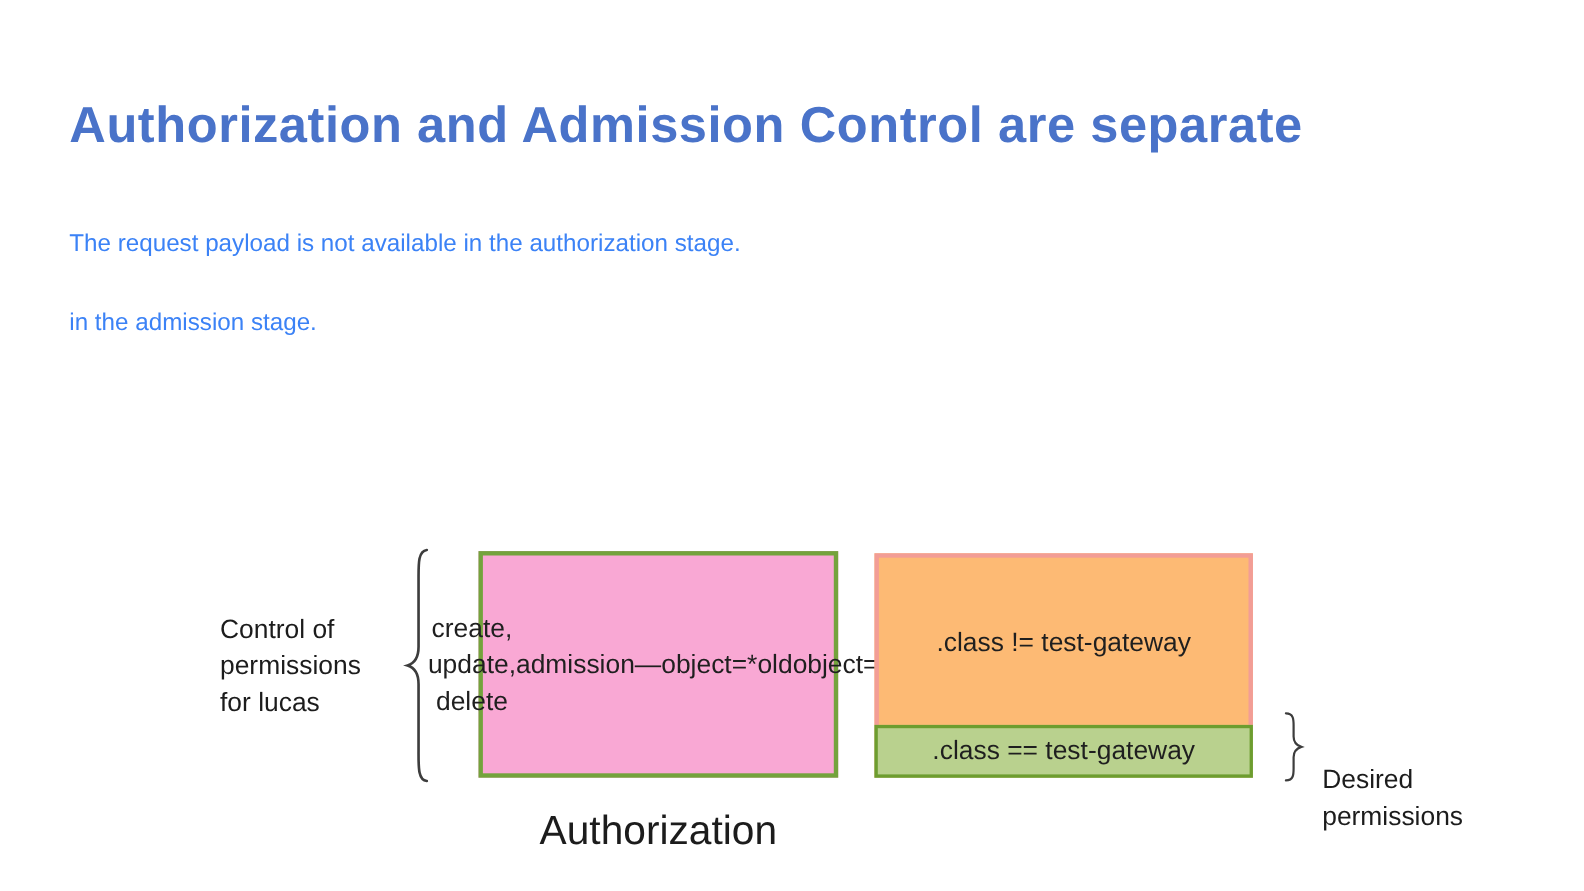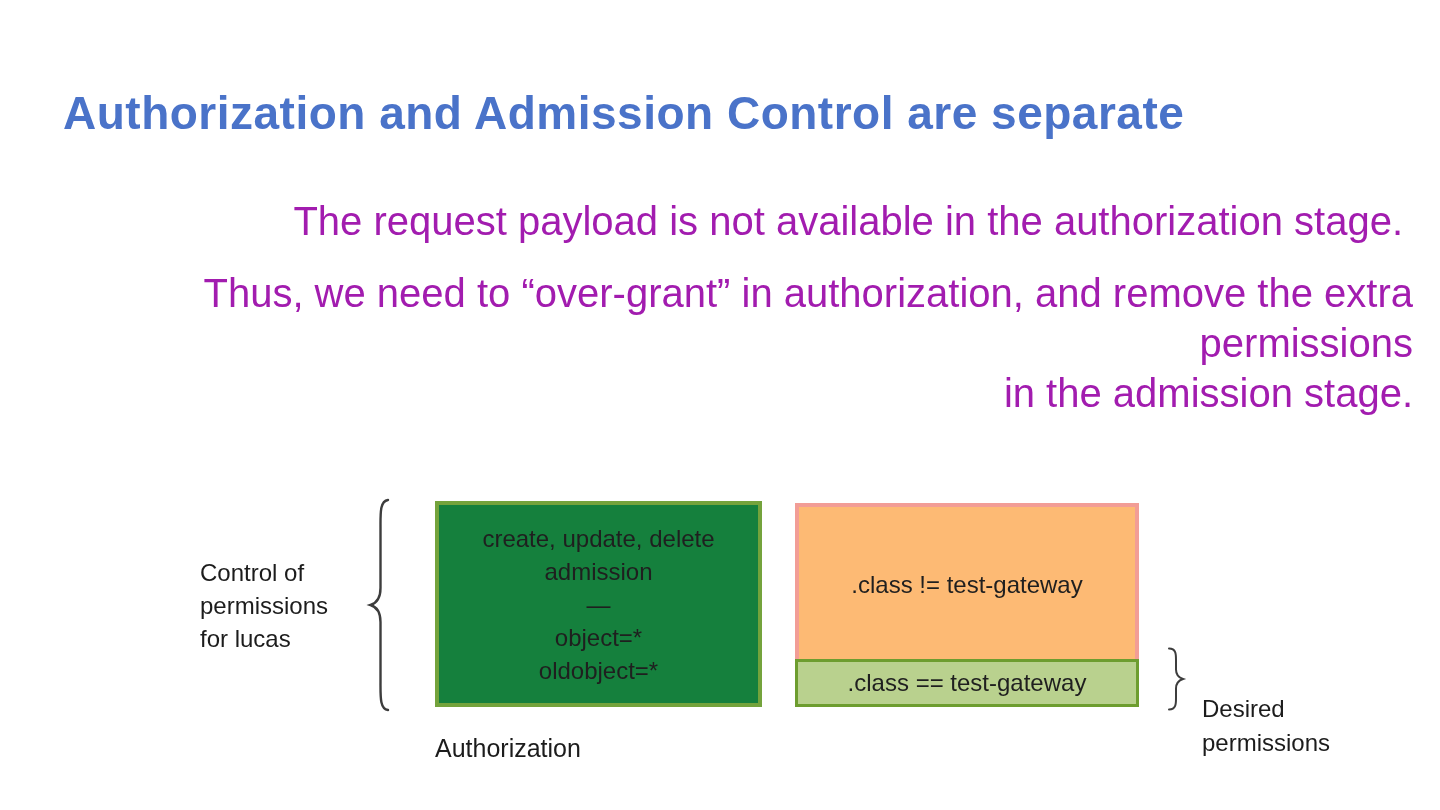--- a/index.html
+++ b/index.html
@@ -28,24 +28,23 @@
     width: 1330px;
     font-size: 46px;
     font-weight: 700;
     letter-spacing: 0.5px;
     color: #4a73c9;
     white-space: nowrap;
   }
   .para {
     position: absolute;
     left: 63px;
-    font-size: 40px;
+    font-size: 22px;
     line-height: 50px;
-    color: #a21caf;
-    text-align: right;
+    color: #3b82f6;
   }
   .p1 { top: 196px; width: 1340px; }
   .p2 { top: 268px; width: 1350px; }
   .p2 .line { display: block; }
 
   
   .amount-label {
     position: absolute;
     left: 200px;
     top: 556px;
@@ -59,24 +58,24 @@
   .brace-left { left: 364px; top: 497px; width: 30px; height: 216px; }
   .brace-right { left: 1164px; top: 646px; width: 26px; height: 66px; }
 
   .auth-box {
     position: absolute;
     left: 435px;
     top: 501px;
     width: 327px;
     height: 206px;
     box-sizing: border-box;
-    background: #15803d;
+    background: #f9a8d4;
     border: 4px solid #74a33c;
     display: flex;
-    flex-direction: column;
+    flex-direction: row;
     justify-content: center;
     align-items: center;
     text-align: center;
     font-size: 24px;
     line-height: 33px;
     color: #1f1f1f;
   }
   .admission-box {
     position: absolute;
     left: 795px;
@@ -110,22 +109,22 @@
     border: 3px solid #6d9d2f;
     display: flex;
     justify-content: center;
     align-items: center;
     font-size: 24px;
     color: #1f1f1f;
   }
   .caption {
     position: absolute;
     top: 734px;
-    font-size: 25px;
-    text-align: left;
+    font-size: 37px;
+    text-align: center;
     color: #1c1c1c;
   }
   .caption-auth { left: 435px; width: 327px; }
   .caption-admission { left: 795px; width: 344px; }
 
   .desired-label {
     position: absolute;
     left: 1202px;
     top: 648px;
     font-size: 24px;
@@ -137,21 +136,20 @@
 </head>
 <body>
 
 <div class="slide">
 
   <div class="title">Authorization and Admission Control are separate</div>
 
   <div class="para p1">The request payload is not available in the authorization stage.</div>
 
   <div class="para p2">
-    <span class="line">Thus, we need to “over-grant” in authorization, and remove the extra permissions</span>
     <span class="line">in the admission stage.</span>
   </div>
 
   <div class="amount-label">
     <div>Control of</div>
     <div>permissions</div>
     <div>for lucas</div>
   </div>
 
   <svg class="brace brace-left" viewBox="0 0 30 216" fill="none">

